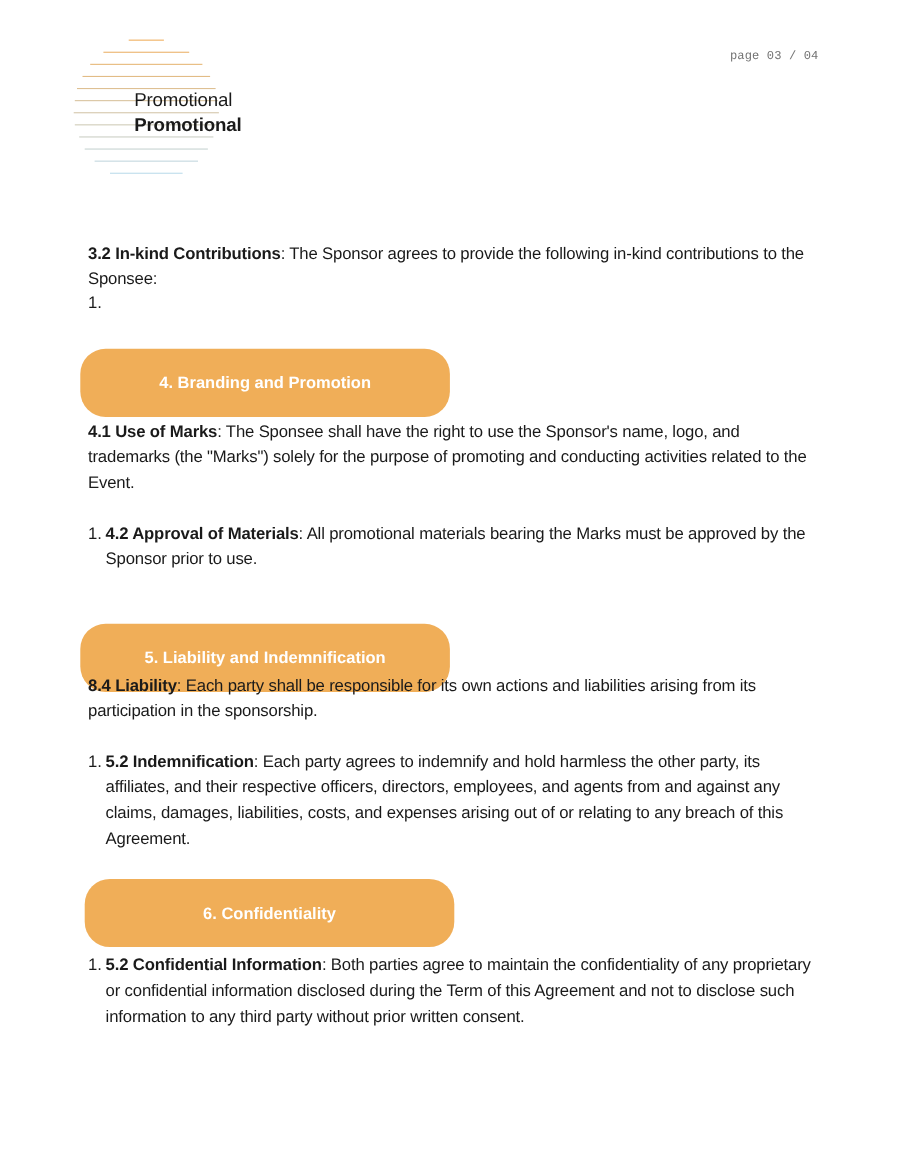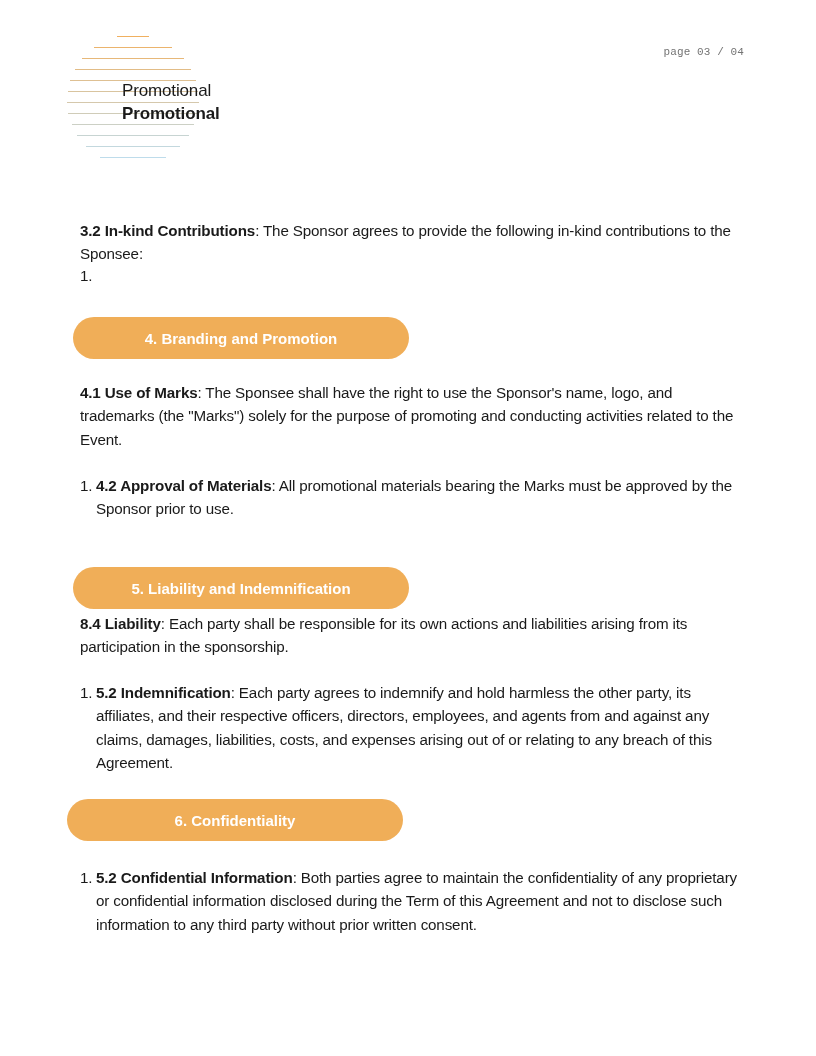--- a/index.html
+++ b/index.html
@@ -49,21 +49,21 @@
     width: 670px;
     line-height: 23.3px;
     padding-left: 16px;
   }
   .numbered .num {
     position: absolute;
     left: 0; top: 0;
   }
   .pill {
     position: absolute;
-    height: 42px;
+    height: 62px;
     width: 336px;
     border-radius: 23px;
     background: #f0ae58;
     color: #ffffff;
     font-weight: bold;
     font-size: 15px;
     display: flex;
     align-items: center;
     justify-content: center;
     letter-spacing: 0;
@@ -114,19 +114,19 @@
   <span>5. Liability and Indemnification</span>
 </div>
 <div class="para" style="top:612px;">
   <b>8.4 Liability</b><span>: Each party shall be responsible for its own actions and liabilities arising from its participation in the sponsorship.</span>
 </div>
 <div class="numbered" style="top:681px; width:672px;">
   <span class="num">1.</span>
   <b>5.2 Indemnification</b><span>: Each party agrees to indemnify and hold harmless the other party, its affiliates, and their respective officers, directors, employees, and agents from and against any claims, damages, liabilities, costs, and expenses arising out of or relating to any breach of this Agreement.</span>
 </div>
 
-<div class="pill" style="left:67px; top:799px;">
+<div class="pill" style="left:77px; top:799px;">
   <span>6. Confidentiality</span>
 </div>
 <div class="numbered" style="top:866px;">
   <span class="num">1.</span>
   <b>5.2 Confidential Information</b><span>: Both parties agree to maintain the confidentiality of any proprietary or confidential information disclosed during the Term of this Agreement and not to disclose such information to any third party without prior written consent.</span>
 </div>
 
 </body></html>

